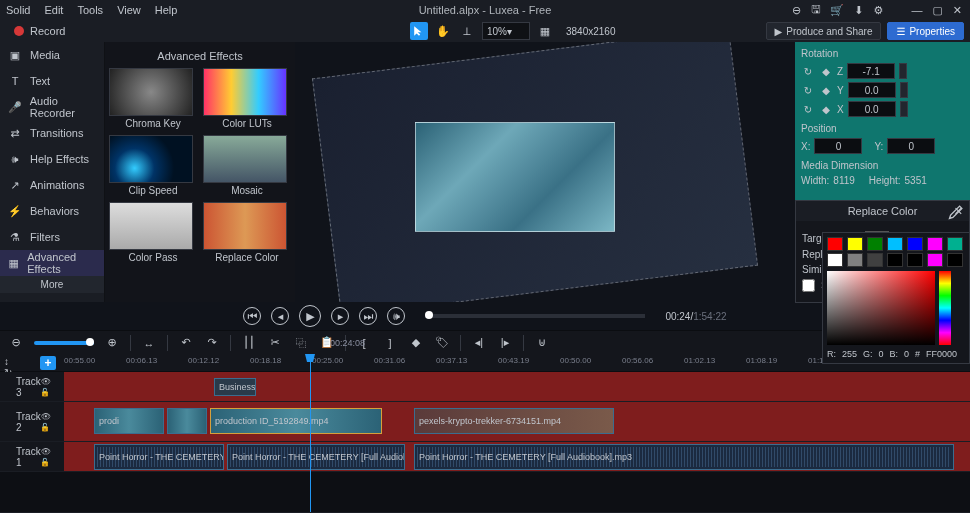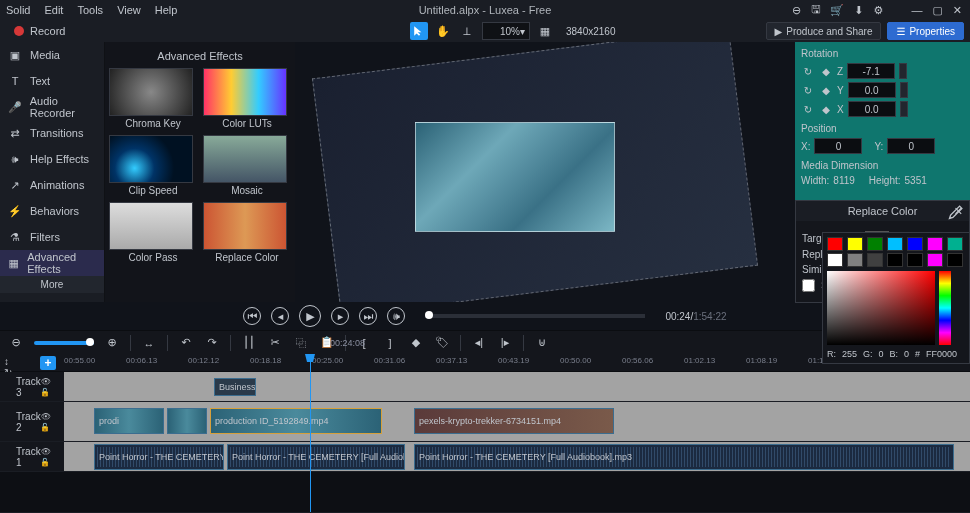--- a/index.html
+++ b/index.html
@@ -7,21 +7,21 @@
 .menubar { height: 20px; background: #1a1d24; display: flex; align-items: center; padding: 0 6px; gap: 14px; }
 .menubar span { cursor: pointer; }
 .title-wrap { position: absolute; left: 0; right: 0; top: 0; height: 20px; text-align: center; pointer-events: none; line-height: 20px; font-size: 11px; color: #b0b5bb; }
 .winctl { position: absolute; right: 0; top: 0; height: 20px; display: flex; align-items: center; gap: 10px; padding: 0 8px; }
 .toolbar2 { height: 22px; background: #1a1d24; display: flex; align-items: center; padding: 0 14px; position: relative; }
 .record { display: flex; align-items: center; gap: 6px; }
 .record .dot { width: 10px; height: 10px; background: #d63838; border-radius: 50%; }
 .center-tools { position: absolute; left: 410px; top: 0; height: 22px; display: flex; align-items: center; gap: 6px; }
 .ct-btn { width: 18px; height: 18px; display: flex; align-items: center; justify-content: center; }
 .ct-btn.active { background: #2196f3; border-radius: 2px; }
-.zoom-dd { background: #0f1115; border: 1px solid #353942; height: 18px; width: 48px; font-size: 10px; display: flex; align-items: center; padding: 0 4px; justify-content: flex-end; }
+.zoom-dd { background: #0f1115; border: 1px solid #353942; height: 18px; width: 48px; font-size: 10px; display: flex; align-items: center; padding: 0 4px; justify-content: flex-start; }
 .dims { font-size: 10px; margin-left: 6px; }
 .right-tools { position: absolute; right: 6px; top: 0; height: 22px; display: flex; align-items: center; gap: 6px; }
 .btn { background: #22262e; border: 1px solid #353942; padding: 2px 8px; height: 18px; display: flex; align-items: center; gap: 4px; font-size: 10px; border-radius: 2px; }
 .btn.blue { background: #2d6bd1; border-color: #2d6bd1; color: #fff; }
 .main { display: flex; height: 260px; }
 .sidebar { width: 105px; background: #1a1d24; border-right: 1px solid #0f1115; }
 .sb-item { height: 26px; display: flex; align-items: center; gap: 8px; padding: 0 8px; cursor: pointer; }
 .sb-item.active { background: #2b2b4d; }
 .sb-item .ico { width: 14px; display: flex; justify-content: center; }
 .more { background: #22262e; text-align: center; padding: 3px; font-size: 10px; }
@@ -72,21 +72,21 @@
 .ruler { height: 18px; background: #14161c; display: flex; position: relative; border-bottom: 1px solid #0b0d11; }
 .ruler .tickarea { position: absolute; left: 64px; right: 0; top: 0; height: 18px; }
 .tick { position: absolute; top: 2px; font-size: 8px; color: #7a7f8c; }
 .addbtn { position: absolute; left: 40px; top: 2px; width: 16px; height: 14px; background: #2196f3; border-radius: 2px; display: flex; align-items: center; justify-content: center; color: #fff; font-weight: bold; font-size: 12px; }
 .playhead { position: absolute; left: 310px; top: 0; width: 1px; height: 158px; background: #2196f3; z-index: 3; }
 .playhead::before { content: ''; position: absolute; top: 0; left: -5px; width: 10px; height: 8px; background: #2196f3; clip-path: polygon(0 0,100% 0,80% 100%,20% 100%); }
 .track { height: 30px; display: flex; border-bottom: 1px solid #1a1d24; position: relative; }
 .track.big { height: 40px; }
 .thead { width: 64px; background: #14161c; display: flex; align-items: center; justify-content: space-between; padding: 0 16px; font-size: 10px; }
 .thead .ticons { display: flex; flex-direction: column; gap: 2px; font-size: 8px; }
-.tbody { flex: 1; position: relative; background: #a3a3a3; }
+.tbody { flex: 1; position: relative; background: #7f1d1d; }
 .clip { position: absolute; top: 2px; height: 26px; border: 1px solid #3b6d8f; background: linear-gradient(#1b3c50,#26536d); font-size: 9px; overflow: hidden; display: flex; align-items: center; padding: 0 4px; }
 .clip.vid { background: linear-gradient(to right,#2b6276,#4a8a9c,#2b6276); }
 .clip.aud { background: #1b2a40; }
 .clip.sel { border: 1px solid #d6a03b; }
 .clip.small { height: 18px; }
 .wave { position: absolute; inset: 2px; background: repeating-linear-gradient(90deg, rgba(100,150,200,0.5) 0 1px, transparent 1px 3px); opacity: 0.6; }
 .clip-lbl { position: relative; z-index: 1; white-space: nowrap; }
 svg { fill: #c0c5cc; }
 </style>
 </head>

